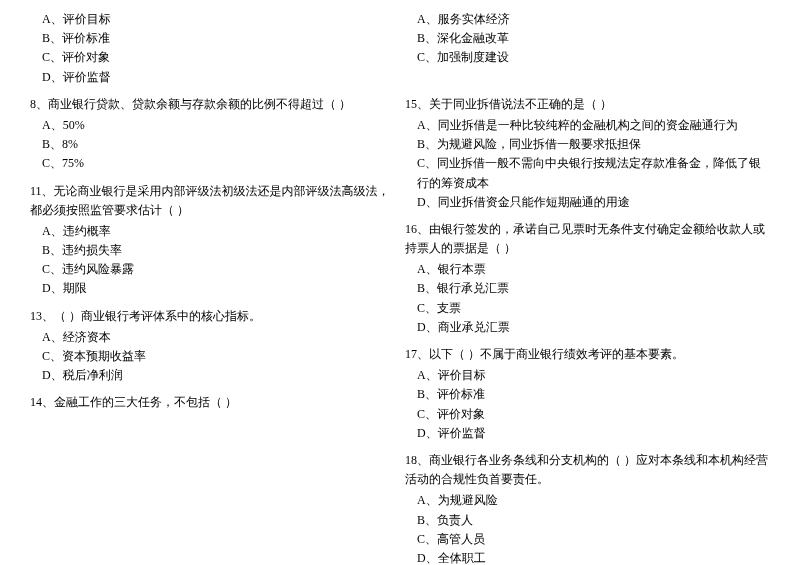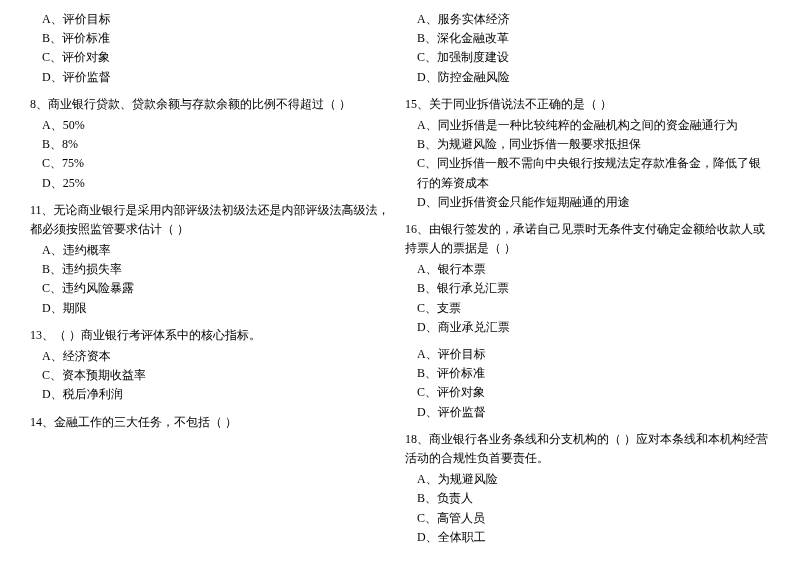--- a/index.html
+++ b/index.html
@@ -58,37 +58,35 @@
         </div>
       </div>
     </div>
 
     <div class="col">
       <div class="question-block">
         <div class="options">
           <div class="option">A、服务实体经济</div>
           <div class="option">B、深化金融改革</div>
           <div class="option">C、加强制度建设</div>
-          <div class="option">D、防控金融风险</div>
         </div>
       </div>
     </div>
   </div>
 
   <div class="two-col">
 
     <div class="col">
 
       <div class="question-block">
         <div class="question-title">8、商业银行贷款、贷款余额与存款余额的比例不得超过（    ）</div>
         <div class="options">
           <div class="option">A、50%</div>
           <div class="option">B、8%</div>
           <div class="option">C、75%</div>
-          <div class="option">D、25%</div>
         </div>
       </div>
 
       <div class="question-block">
         <div class="question-title">11、无论商业银行是采用内部评级法初级法还是内部评级法高级法，都必须按照监管要求估计（    ）</div>
         <div class="options">
           <div class="option">A、违约概率</div>
           <div class="option">B、违约损失率</div>
           <div class="option">C、违约风险暴露</div>
           <div class="option">D、期限</div>
@@ -127,20 +125,21 @@
         <div class="question-title">16、由银行签发的，承诺自己见票时无条件支付确定金额给收款人或持票人的票据是（    ）</div>
         <div class="options">
           <div class="option">A、银行本票</div>
           <div class="option">B、银行承兑汇票</div>
           <div class="option">C、支票</div>
           <div class="option">D、商业承兑汇票</div>
         </div>
       </div>
 
       <div class="question-block">
+        <div class="question-title">17、以下（    ）不属于商业银行绩效考评的基本要素。</div>
         <div class="options">
           <div class="option">A、评价目标</div>
           <div class="option">B、评价标准</div>
           <div class="option">C、评价对象</div>
           <div class="option">D、评价监督</div>
         </div>
       </div>
 
       <div class="question-block">
         <div class="question-title">18、商业银行各业务条线和分支机构的（    ）应对本条线和本机构经营活动的合规性负首要责任。</div>

